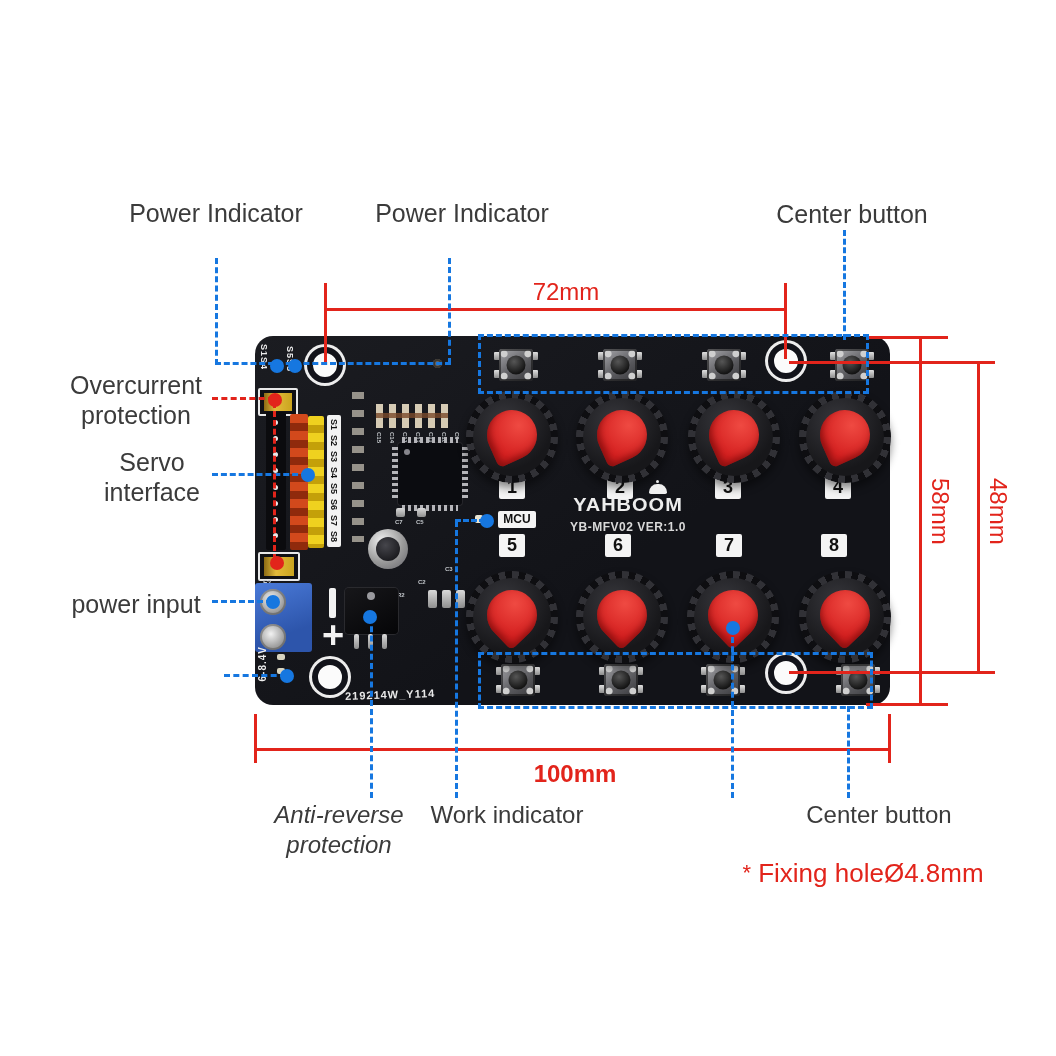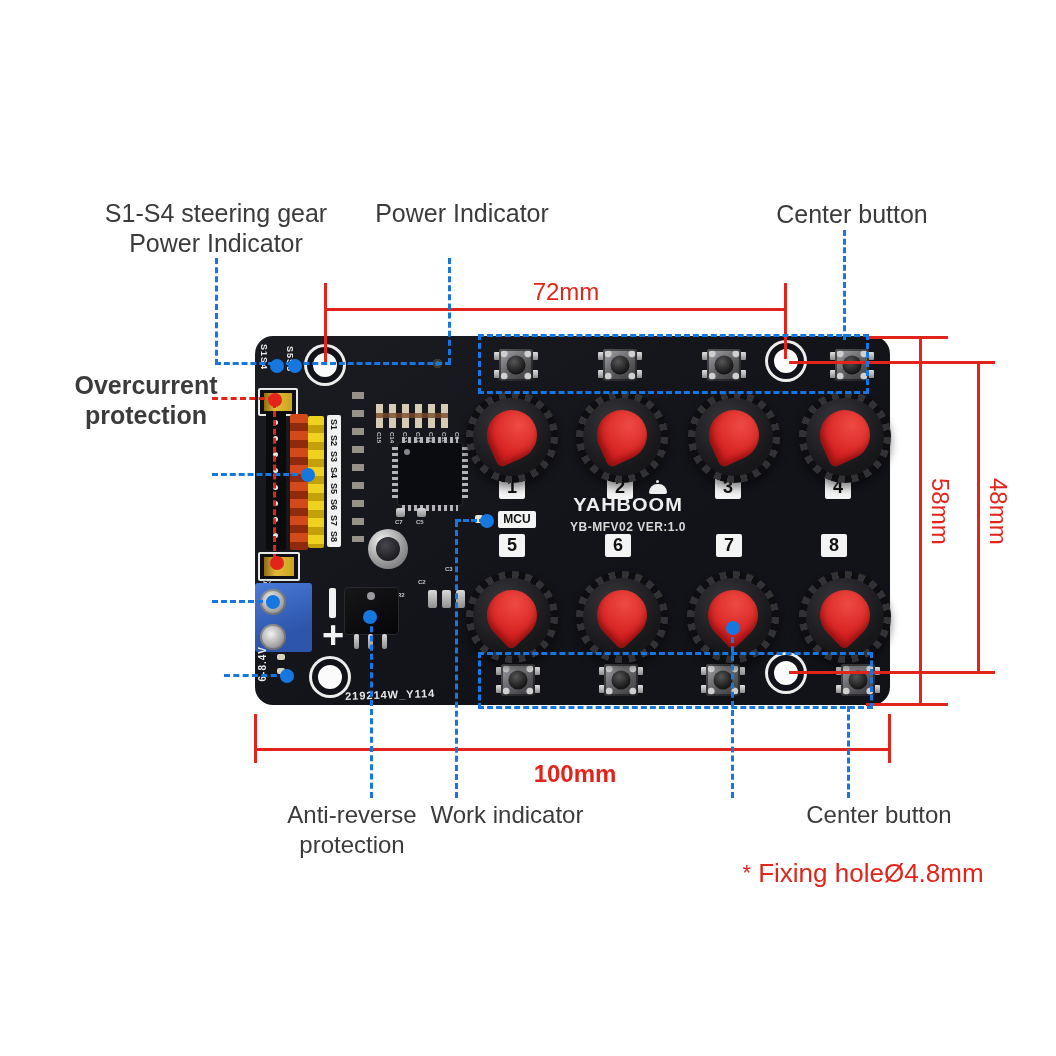--- a/index.html
+++ b/index.html
@@ -67,32 +67,36 @@
          box-shadow:inset 0 0 0 2px rgba(50,50,50,.35);}
   .pinstrip{position:absolute;}
   .chipcap{position:absolute;background:linear-gradient(180deg,#d9d9d9,#8f8f8f);border-radius:2px;}
 </style>
 </head>
 <body>
 
 <div id="canvas">
 
   <div class="lbl" style="left:66px;top:198px;width:300px;">
-    <div>S1-S4 steering gear</div>
     <div>Power Indicator</div>
   </div>
   <div class="lbl" style="left:312px;top:198px;width:300px;">
     <div>Power Indicator</div>
   </div>
   <div class="lbl" style="left:752px;top:199px;width:200px;">Center button</div>
-  <div class="lbl" style="left:46px;top:370px;width:200px;font-weight:bold;">
+  <div class="lbl" style="left:36px;top:370px;width:200px;">
     <div>Overcurrent</div>
     <div>protection</div>
   </div>
-  <div class="lbl small" style="left:252px;top:800px;width:200px;">
+  <div class="lbl" style="left:52px;top:447px;width:200px;">
+    <div>Servo</div>
+    <div>interface</div>
+  </div>
+  <div class="lbl" style="left:36px;top:589px;width:200px;">power input</div>
+  <div class="lbl small" style="left:239px;top:800px;width:200px;font-style:italic;">
     <div>Anti-reverse</div>
     <div>protection</div>
   </div>
   <div class="lbl small" style="left:407px;top:800px;width:200px;">Work indicator</div>
   <div class="lbl small" style="left:779px;top:800px;width:200px;">Center button</div>
   <div class="lbl redtxt" style="left:728px;top:858px;width:270px;font-size:26px;text-align:center;">
     <span style="font-size:22px;vertical-align:2px;">*</span>
     <span>Fixing holeØ4.8mm</span>
   </div>
 

